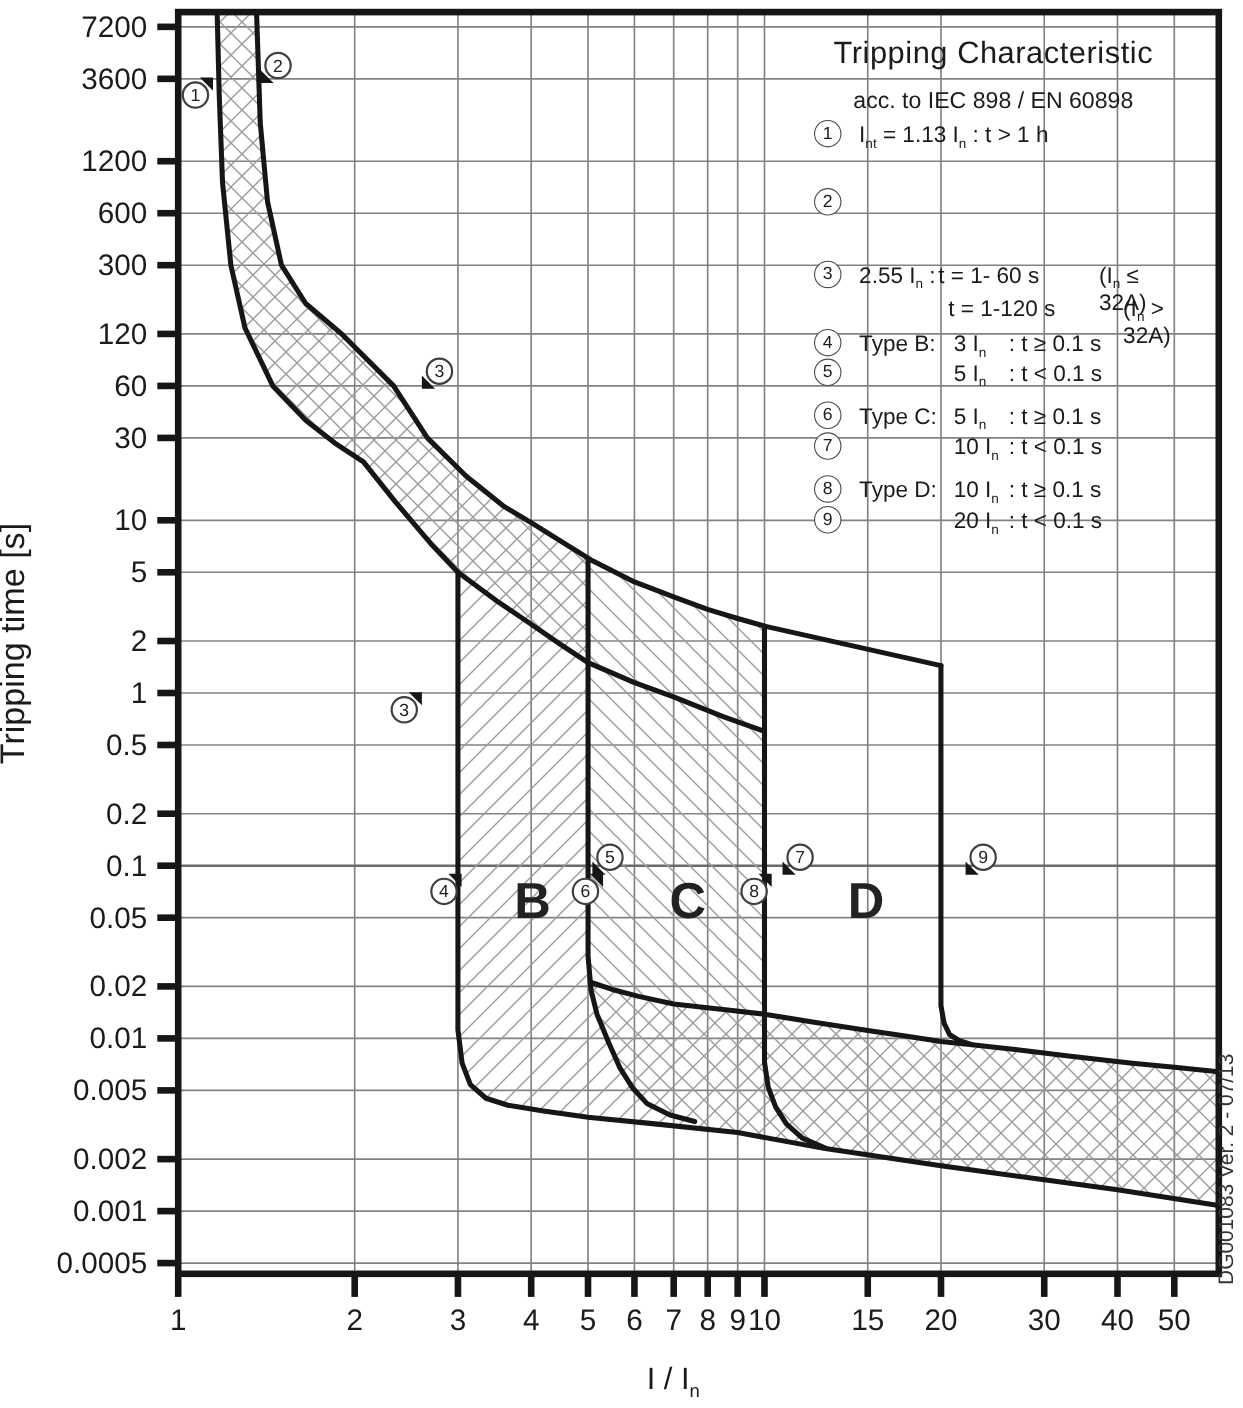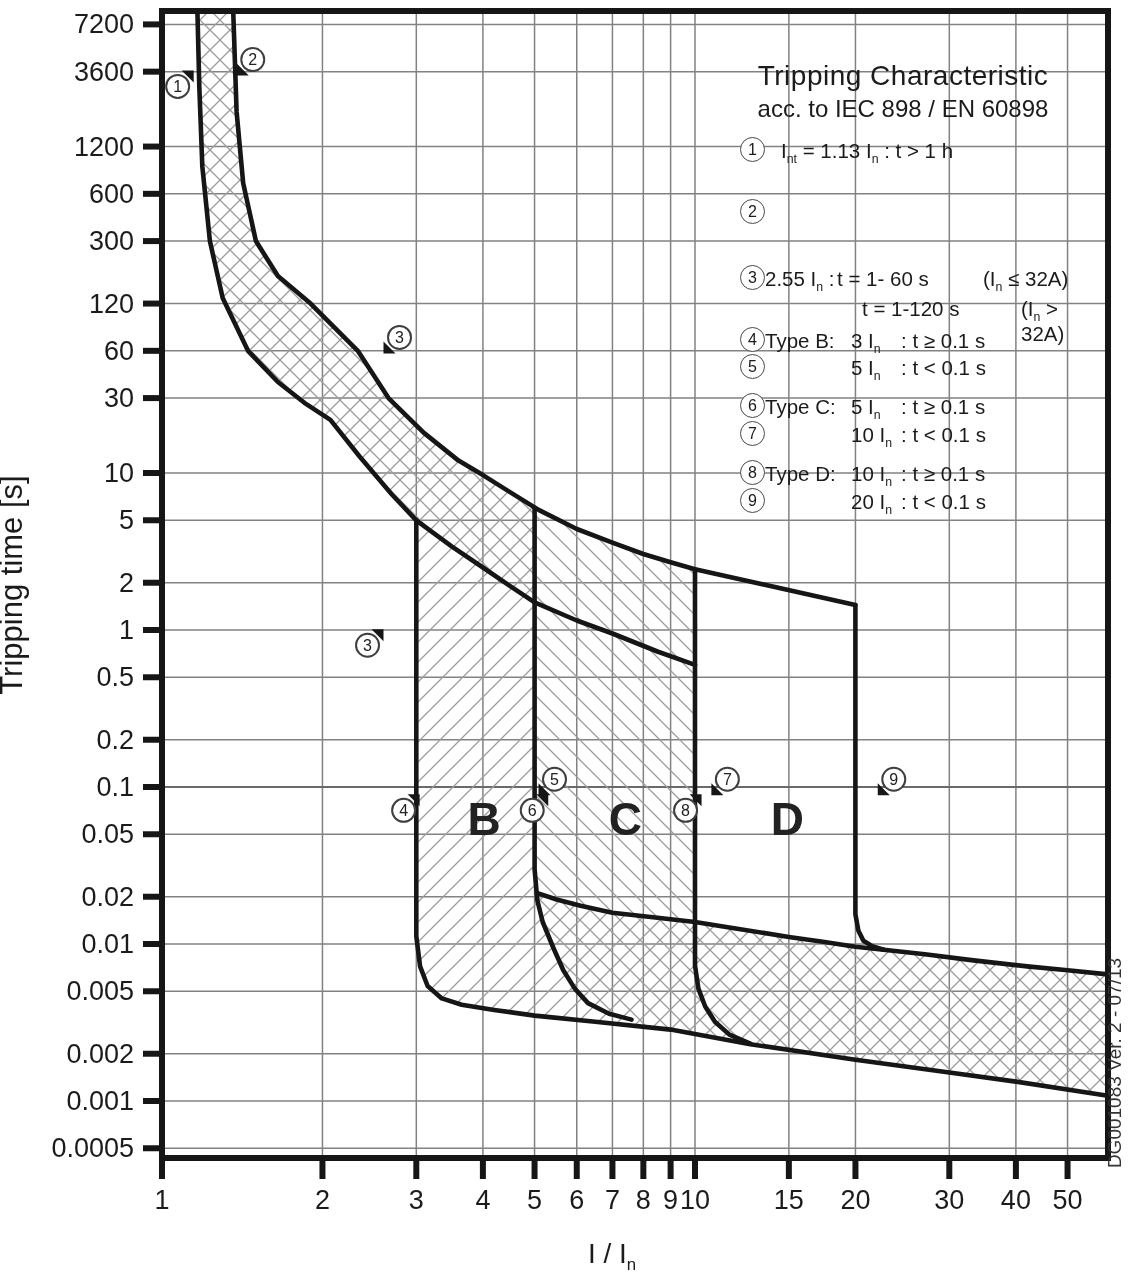--- a/index.html
+++ b/index.html
@@ -1,28 +1,28 @@
 <!DOCTYPE html>
 <html><head>
 <meta charset="utf-8">
 <style>
   html,body{margin:0;padding:0;background:#fff;}
   #fig{position:relative;width:1130px;height:1280px;background:#ffffff;overflow:hidden;
        font-family:"Liberation Sans",sans-serif;color:#1b1b1b;}
   #chart-svg{position:absolute;left:0;top:0;}
-  .legend{position:absolute;left:738px;top:60px;width:330px;}
+  .legend{position:absolute;left:738px;top:32px;width:330px;}
   .legend-title{font-size:28px;text-align:center;letter-spacing:0.5px;}
-  .legend-subtitle{font-size:24px;text-align:center;margin-top:3px;}
+  .legend-subtitle{font-size:21px;text-align:center;margin-top:16px;}
   .legend-items{position:absolute;left:0;top:0;width:100%;height:460px;}
   .lg-row{position:absolute;left:2px;display:flex;align-items:flex-start;width:100%;}
   .lg-num{flex:none;width:23px;height:23px;border:1.8px solid #4a4a4a;border-radius:50%;
           text-align:center;line-height:23px;font-size:16px;background:#fff;margin-top:-1px;}
   .lg-body{margin-left:16px;font-size:20.5px;line-height:25px;}
   .lg-formula{margin-top:0;}
-  .lg-cols{display:flex;font-size:20.5px;line-height:25px;}
+  .lg-cols{display:flex;margin-left:16px;font-size:20.5px;line-height:25px;}
   .lg-line2{position:absolute;display:flex;font-size:20.5px;line-height:25px;}
   .c-spec1{flex:none;width:72px;}
   .c-spec2{flex:none;width:146px;}
   .c-type1{flex:none;width:86px;}
   .c-type2{flex:none;width:46px;text-align:left;margin-right:4px;white-space:nowrap;}
   sub{font-size:0.6em;line-height:0;}
   .xlabel{position:absolute;left:532px;top:1238px;width:160px;text-align:center;font-size:28px;}
 </style>
 </head>
 <body>

